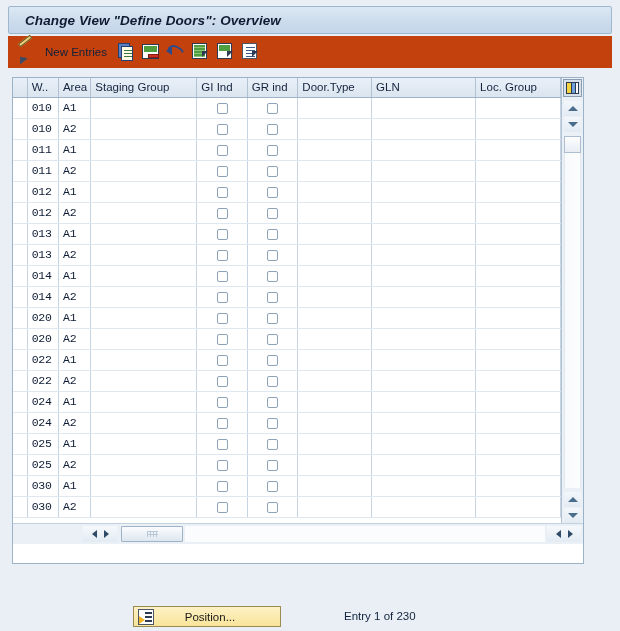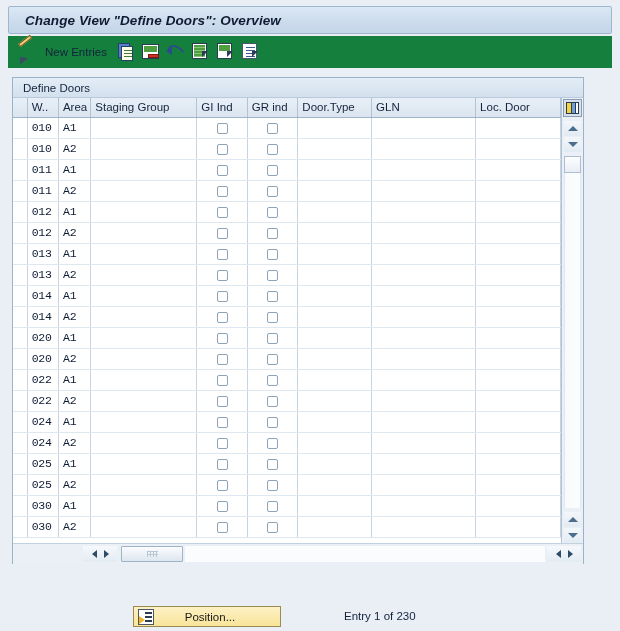--- a/index.html
+++ b/index.html
@@ -34,21 +34,21 @@
     color: #101b33;
     letter-spacing: 0.1px;
     white-space: nowrap;
   }
 
   
   .toolbar {
     position: absolute;
     left: 8px; top: 36px;
     width: 604px; height: 32px;
-    background: #15803d;
+    background: #c2410c;
     display: flex; align-items: center;
     padding-left: 8px;
   }
   .tb-icon {
     width: 22px; height: 22px;
     position: relative;
     margin-right: 3px;
     flex: 0 0 auto;
   }
   .tb-label {
@@ -382,23 +382,20 @@
         <div class="lbox-l" style="top:6px"></div>
         <div class="lbox-l" style="top:9px"></div>
         <div class="lbox-l" style="top:12px"></div>
       </div>
       <div class="ic gbox-cur"></div>
     </div>
 
   </div>
 
   <div class="panel">
-    <div class="panel-head">
-      <span>Define Doors</span>
-    </div>
 
     <div class="grid-wrap">
       <div class="grid-main">
 
         <div class="grid-cols">
           <table class="grid">
             <colgroup>
               <col class="c-sel">
                 <col class="c-w">
                 <col class="c-door">
@@ -412,21 +409,21 @@
             <thead>
               <tr id="hrow">
                 <th class="sel-h"></th>
               <th>W..</th>
                   <th>Area</th>
                   <th>Staging Group</th>
                   <th>GI Ind</th>
                   <th>GR ind</th>
                   <th>Door.Type</th>
                   <th>GLN</th>
-                  <th>Loc. Door</th>
+                  <th>Loc. Group</th>
                 </tr>
             </thead>
             <tbody id="tbody">
                 <tr>
                   <td class="sel"></td>
                   <td class="key">010</td>
                   <td class="key">A1</td>
                   <td></td>
                   <td class="chk"><span class="cbox"></span></td>
                   <td class="chk"><span class="cbox"></span></td>

